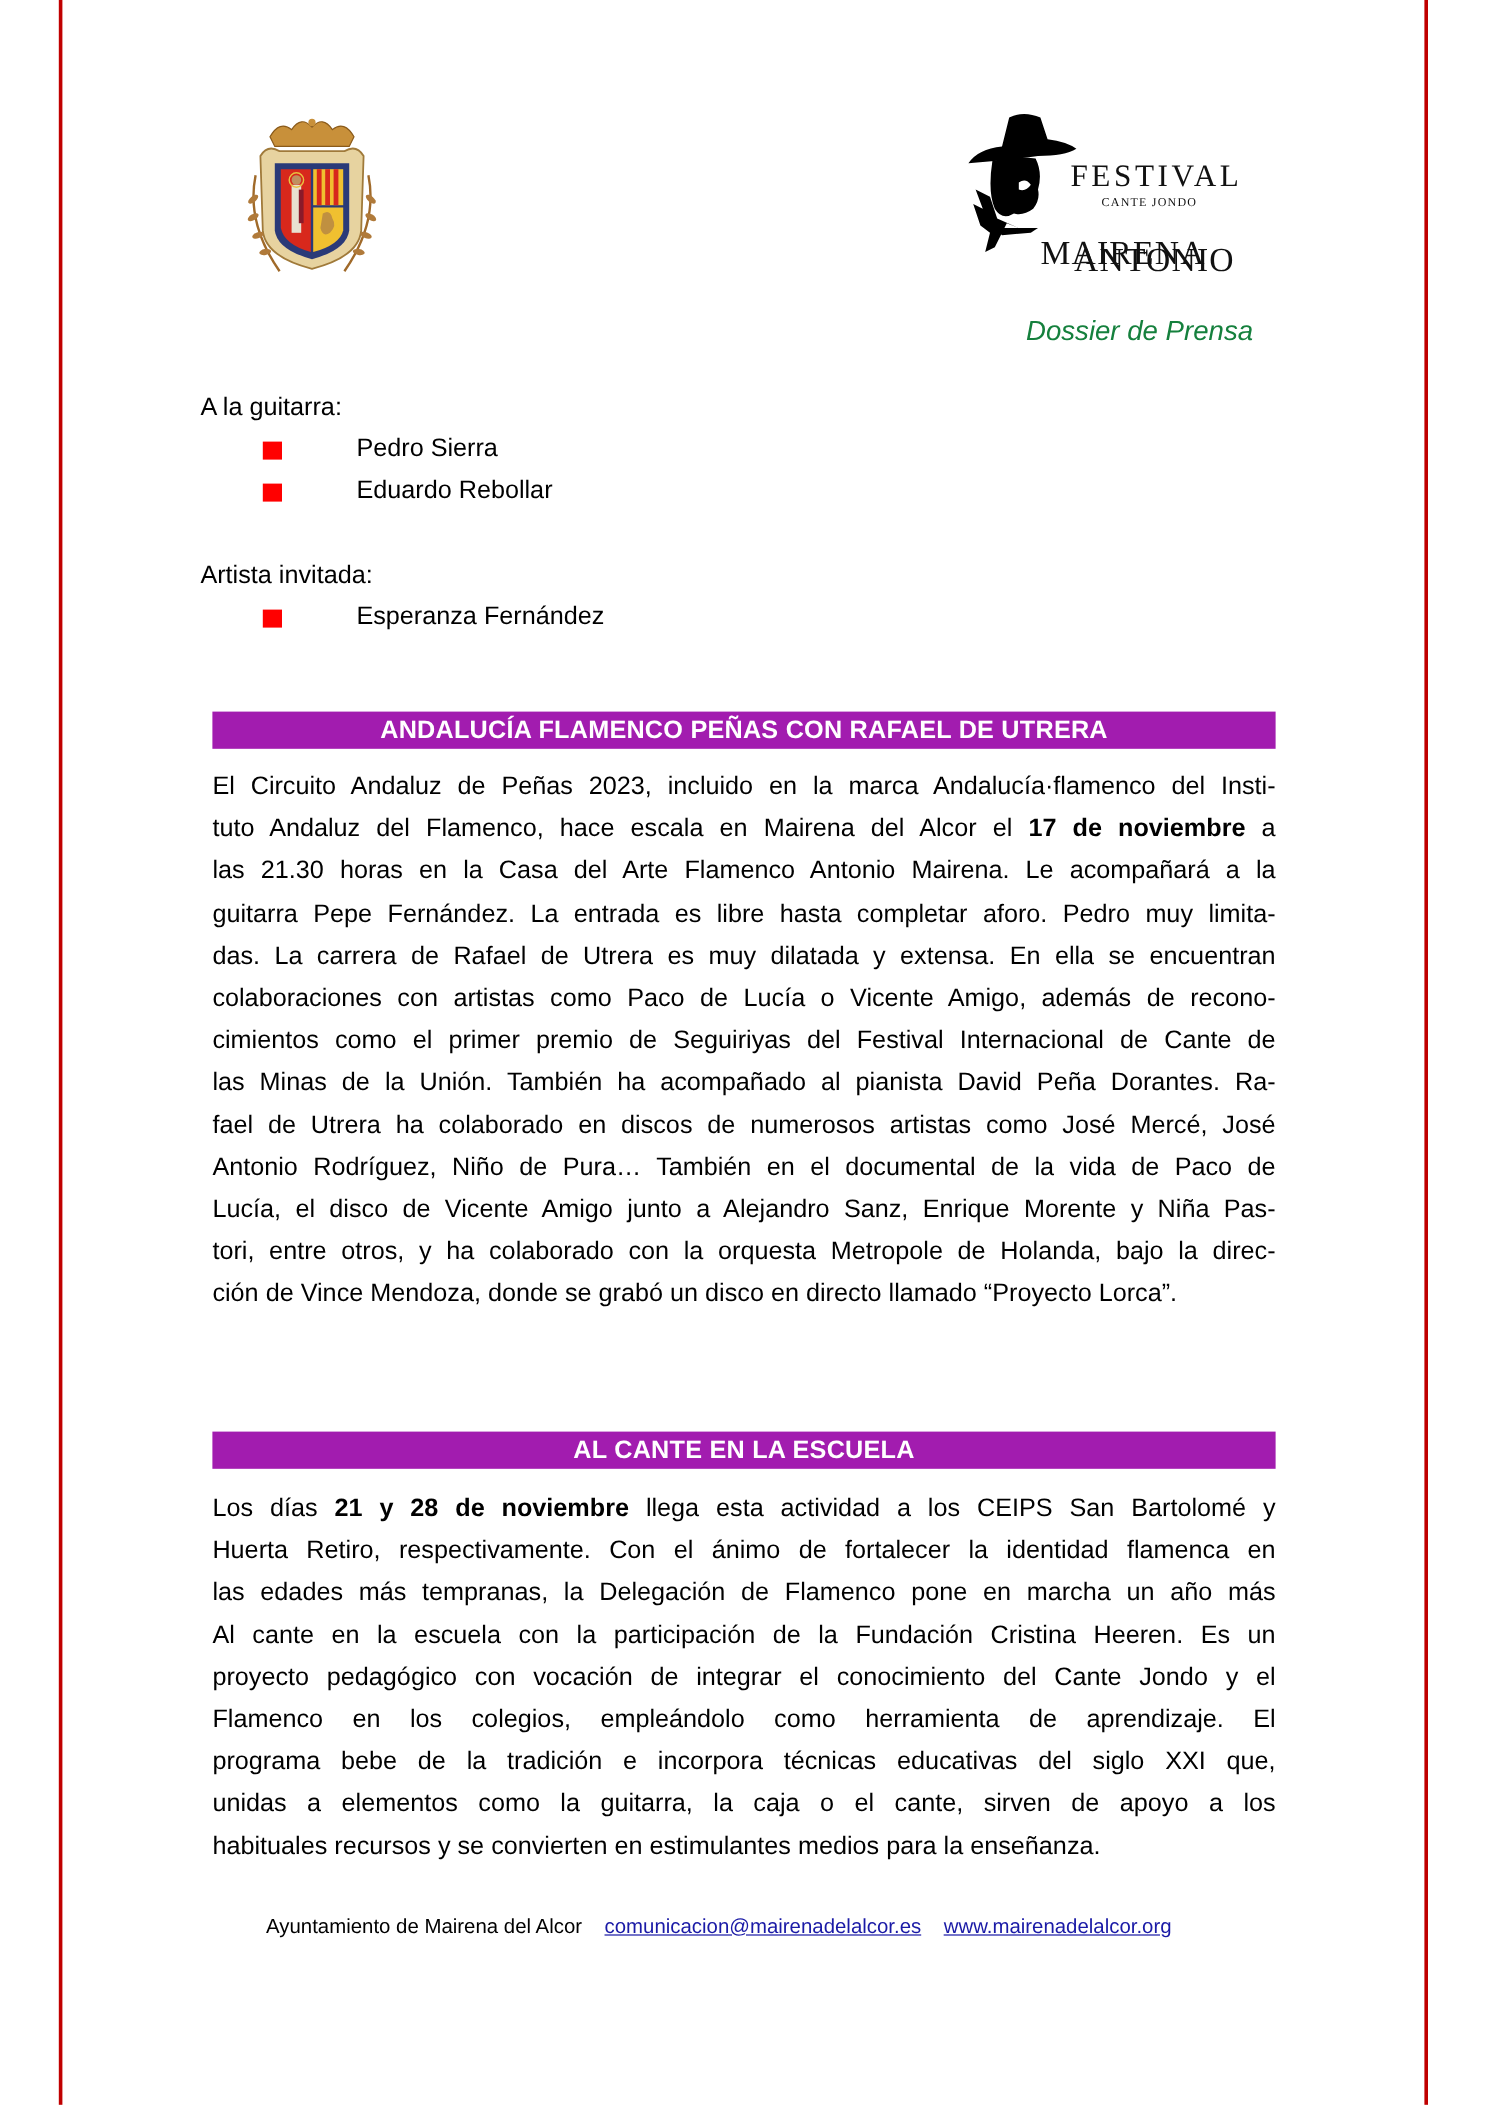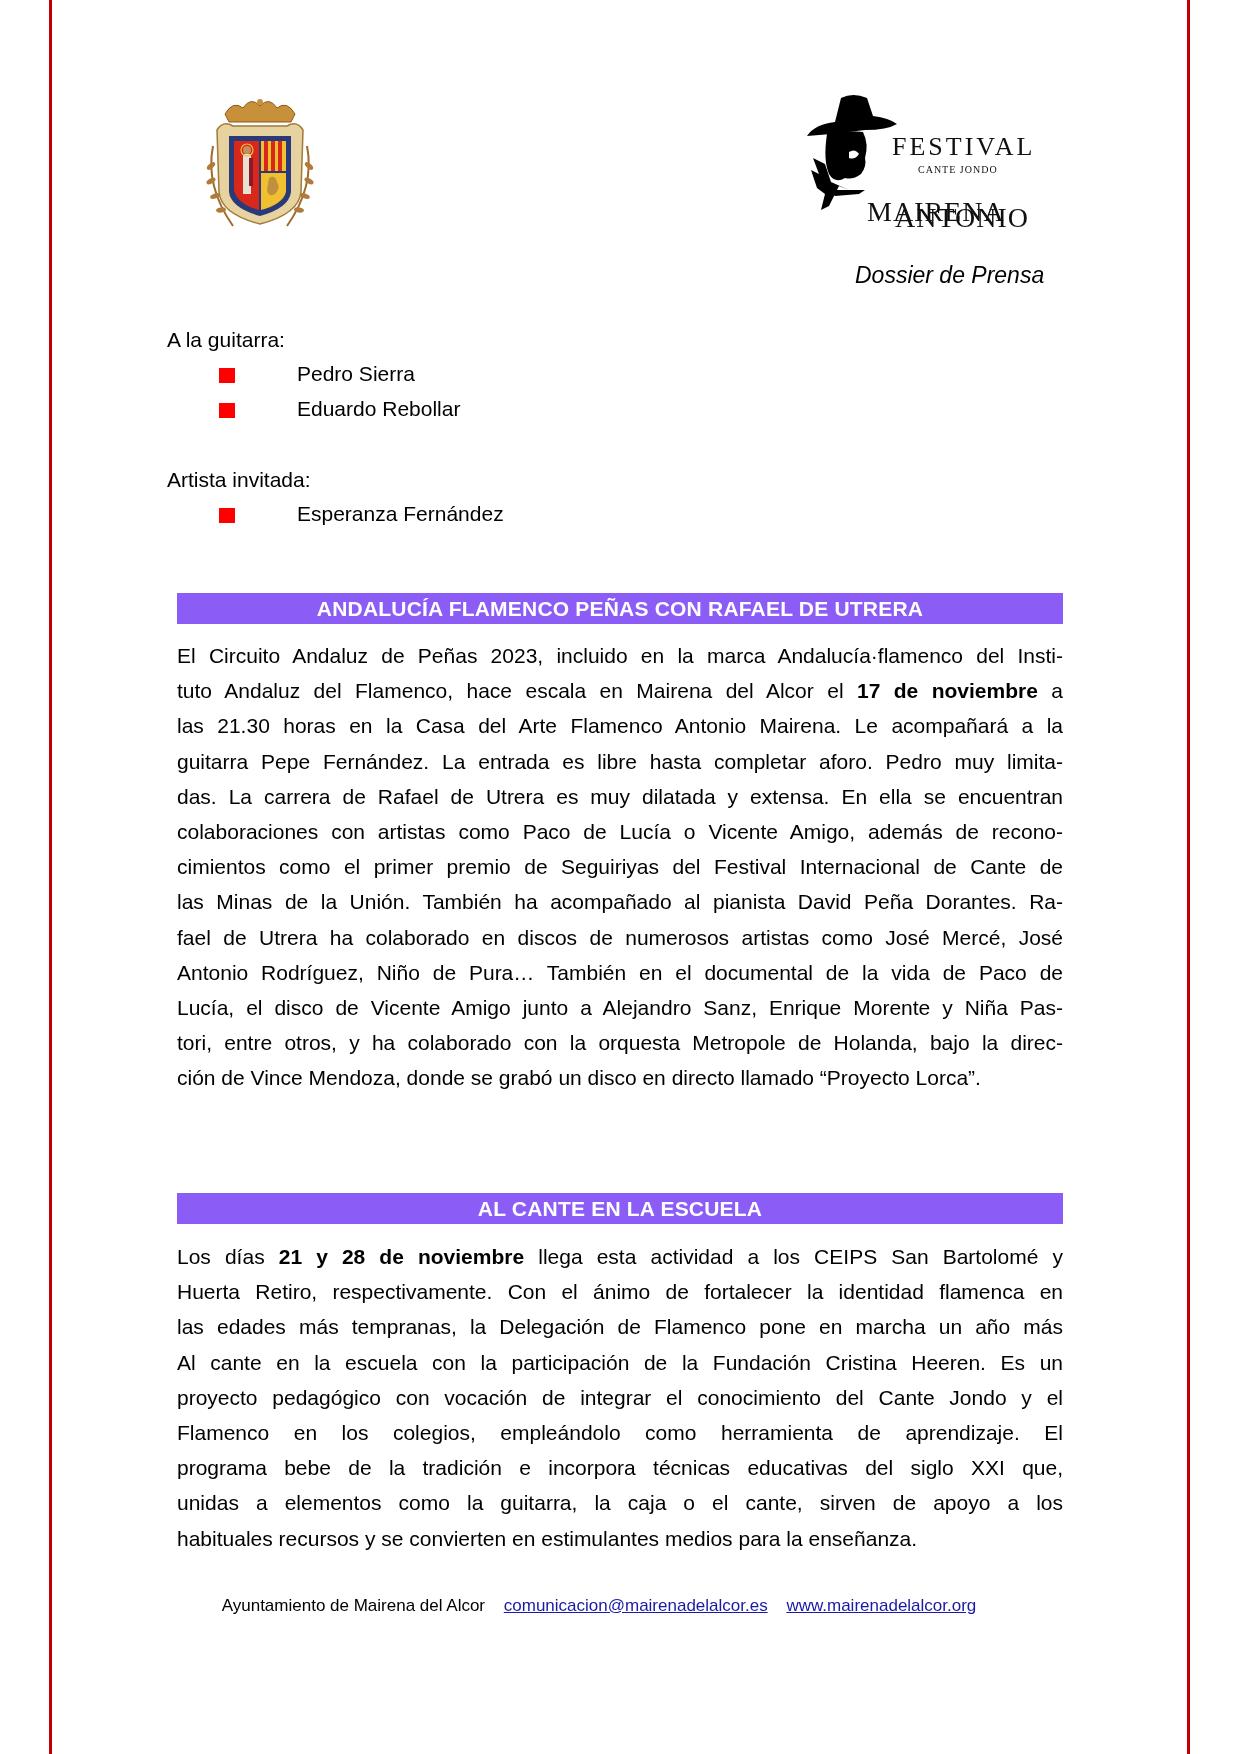--- a/index.html
+++ b/index.html
@@ -16,27 +16,27 @@
   .festival-logo .figure { position: absolute; left: 0; top: 0; }
   .festival-logo .t1 { position: absolute; left: 87px; top: 38px; font-family: "Liberation Serif", serif;
          font-size: 26px; letter-spacing: 3px; color: #111; }
   .festival-logo .t2 { position: absolute; left: 113px; top: 70px; font-family: "Liberation Serif", serif;
          font-size: 10px; letter-spacing: 1px; color: #111; }
   .festival-logo .t3 { position: absolute; left: 90px; top: 73px; font-family: "Liberation Serif", serif;
          font-size: 28px; letter-spacing: 1px; color: #111; margin-top: 35px; }
   .festival-logo .t4 { position: absolute; left: 62px; top: 102px; font-family: "Liberation Serif", serif;
          font-size: 28px; letter-spacing: 1px; color: #111; }
 
-  .dossier { position: absolute; left: 855px; top: 262px; font-size: 23px; font-style: italic; color: #000000; }
+  .dossier { position: absolute; left: 855px; top: 262px; font-size: 23px; font-style: italic; color: #15803d; }
 
   .label { position: absolute; left: 167px; font-size: 21px; }
   .bullet-item { position: absolute; left: 219px; font-size: 21px; display: flex; align-items: center; gap: 45px; }
   .bullet-item .sq { width: 16px; height: 15px; background: #FF0000; display: inline-block; margin-right: 17px; margin-top: 2px; }
 
-  .section-bar { position: absolute; left: 177px; width: 886px; height: 31px; background: #8b5cf6;
+  .section-bar { position: absolute; left: 177px; width: 886px; height: 31px; background: #a21caf;
          color: #fff; font-weight: bold; font-size: 21px; text-align: center; line-height: 31px;
          letter-spacing: 0.2px; }
 
   .para { position: absolute; left: 177px; width: 886px; font-size: 21px; line-height: 35.2px; text-align: justify; }
   .para .line { display: block; text-align: justify; text-align-last: justify; white-space: nowrap; height: 35.2px; }
   .para .line.last { text-align-last: left; }
   .para b { font-weight: bold; }
 
   .footer { position: absolute; left: 0; top: 1596px; width: 1198px; text-align: center; font-size: 17px; }
   .footer a { color: #1a1aa6; text-decoration: underline; margin-left: 14px; }

